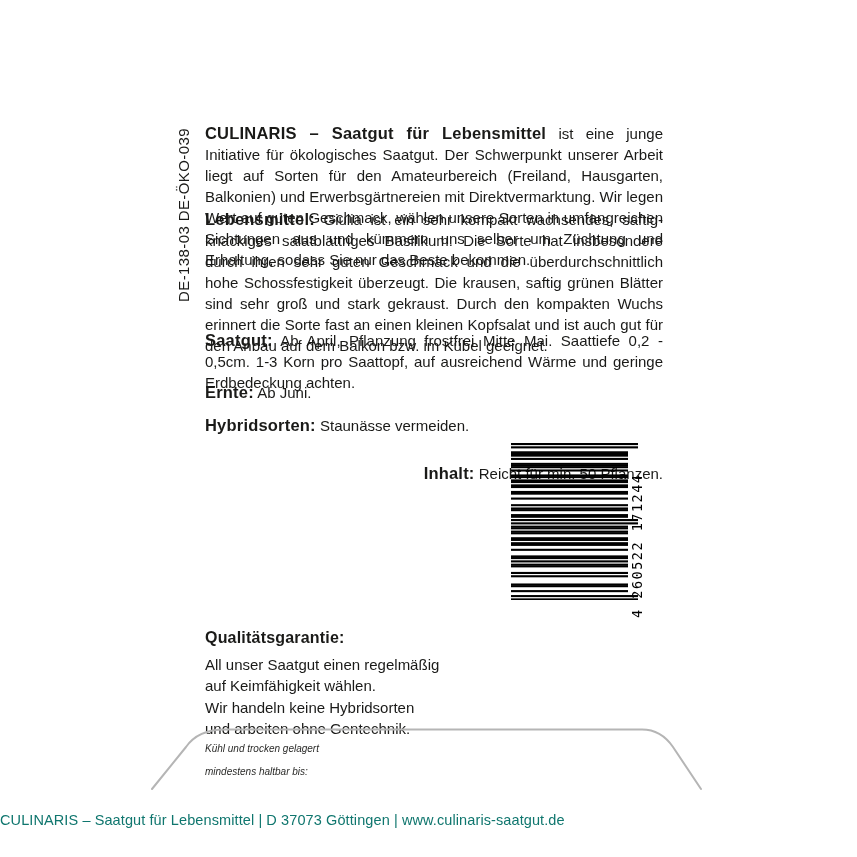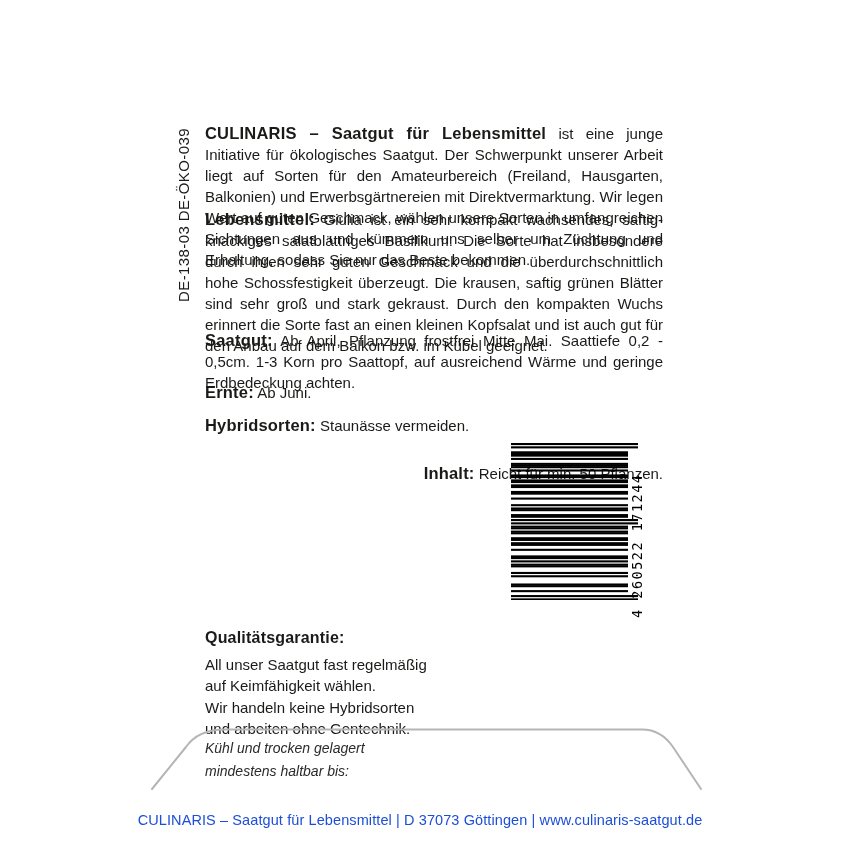--- a/index.html
+++ b/index.html
@@ -56,32 +56,32 @@
   .garantie-title {
     font-weight: bold;
     font-size: 16px;
     letter-spacing: 0.2px;
     margin-bottom: 5px;
   }
   .flap-text {
     left: 205px;
     top: 737px;
     font-style: italic;
-    font-size: 14px;
+    font-size: 10px;
     line-height: 23px;
     color: #2a2a28;
   }
   .footer {
     left: 0;
     top: 812px;
     width: 840px;
-    text-align: center;
+    text-align: left;
     font-size: 14.5px;
     letter-spacing: 0.1px;
-    color: #1d4ed8;
+    color: #0f766e;
   }
   svg { display: block; }
 </style>
 </head>
 <body>
 
 <div class="rotated side-code">DE-138-03 DE-ÖKO-039</div>
 
 <p class="abs para" style="top:78px;margin-top:45px;">
   <b class="lead">CULINARIS – Saatgut für Lebensmittel</b>
@@ -162,21 +162,21 @@
       <rect x="0" y="9.92" width="117" height="2.10"></rect>
       <rect x="0" y="8.26" width="117" height="2.10"></rect>
       <rect x="0" y="3.31" width="127" height="2.10"></rect>
       <rect x="0" y="0.00" width="127" height="2.10"></rect>
     </svg>
 </div>
 <div class="rotated barcode-number">4 260522 171244</div>
 
 <div class="abs garantie">
   <div class="garantie-title">Qualitätsgarantie:</div>
-  <div>All unser Saatgut fast regelmäßig</div>
+  <div>All unser Saatgut einen regelmäßig</div>
   <div>auf Keimfähigkeit wählen.</div>
   <div>Wir handeln keine Hybridsorten</div>
   <div>und arbeiten ohne Gentechnik.</div>
 </div>
 
 <svg class="abs" style="left:140px; top:715px;" width="580" height="85" viewBox="0 0 580 85">
   <path d="M 12 74 L 46 32 Q 58 14.5 85 14.5 L 502 14.5 Q 521 14.5 533 32 L 561 74" fill="none" stroke="#b5b5b5" stroke-width="2" stroke-linejoin="round" stroke-linecap="round"></path>
 </svg>
 
 <div class="abs flap-text">

